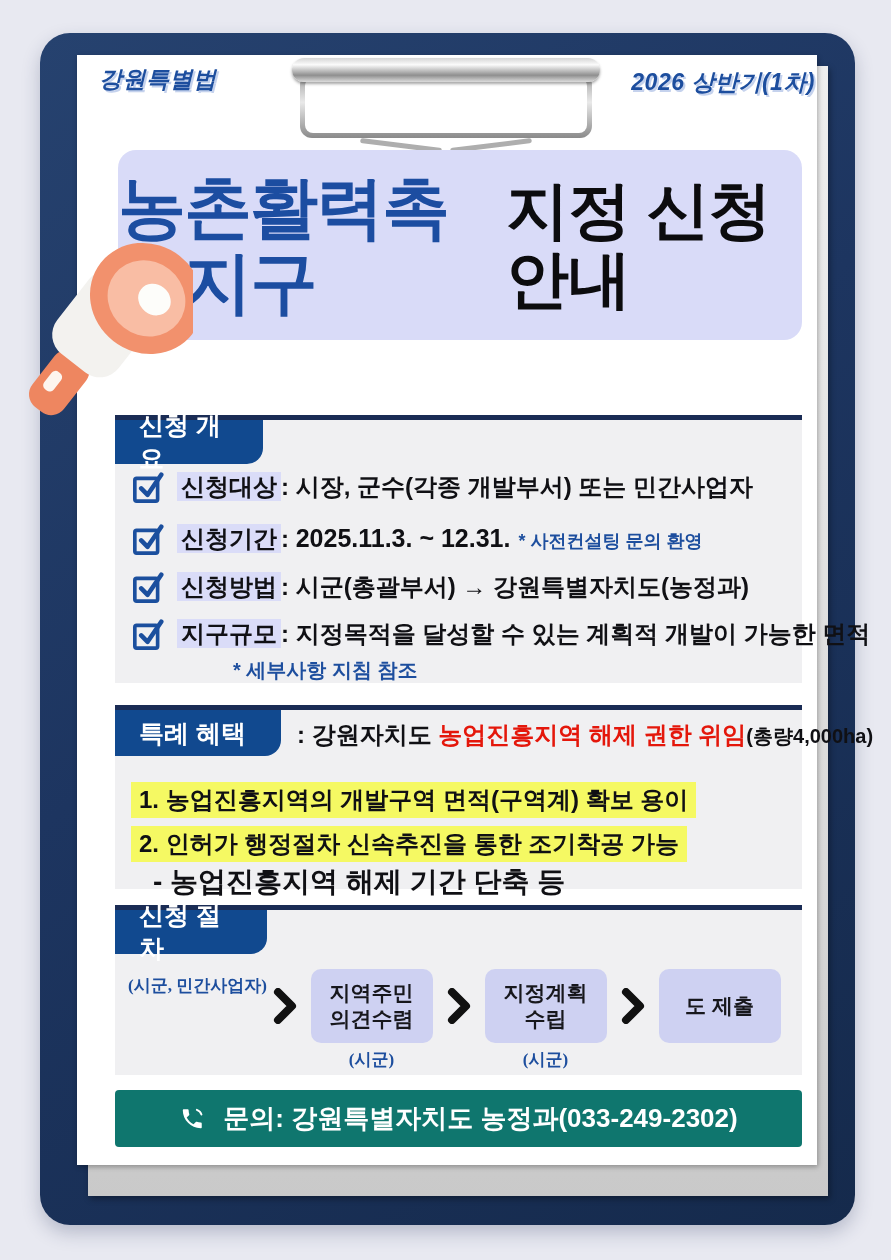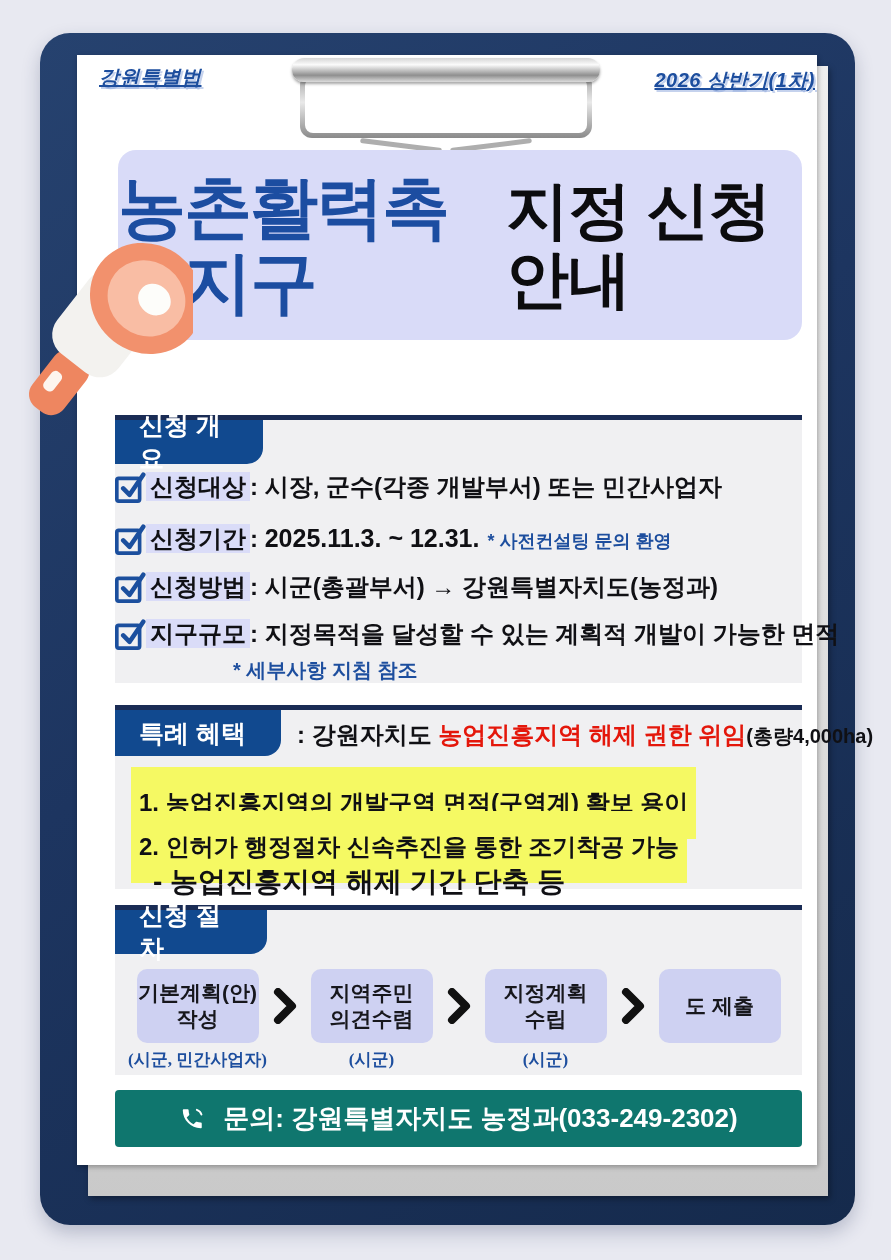--- a/index.html
+++ b/index.html
@@ -22,22 +22,22 @@
     box-shadow:2px 3px 6px rgba(0,0,0,.35);
   }
   .paper {
     position:absolute; left:77px; top:55px; width:740px; height:1110px;
     background:#ffffff;
     box-shadow:1px 2px 5px rgba(0,0,0,.3);
   }
 
   
   .badge {
-    position:absolute; font-size:20px; font-weight:800; font-style:italic;
-    color:#1d4e9e; text-decoration:underline; letter-spacing:.5px;
+    position:absolute; font-size:23px; font-weight:800; font-style:italic;
+    color:#1d4e9e; letter-spacing:.5px;
     text-shadow:2px 2px 0 rgba(140,165,220,.5);
   }
   .badge-left  { left:22px; top:9px; }
   .badge-right { right:2px; top:12px; }
 
   
   .clip { position:absolute; left:215px; top:3px; width:308px; height:84px; }
   .clip-bar {
     position:absolute; top:0; left:0; right:0; height:24px; border-radius:12px;
     background:linear-gradient(180deg,#d6d6d6 0%,#fbfbfb 28%,#8f8f8f 72%,#dcdcdc 100%);
@@ -81,21 +81,21 @@
   .section-tab {
     position:absolute; left:0; top:5px; background:#11498f; color:#fff;
     font-size:25px; font-weight:800; display:flex; align-items:center;
     padding:0 24px; border-radius:0 0 16px 0;
   }
 
   .sec-overview  { top:360px; height:268px; }
   .sec-overview .section-tab { height:44px; width:148px; }
 
   .check-row {
-    position:absolute; left:0; display:flex; align-items:center; 
+    position:absolute; left:18px; display:flex; align-items:center; gap:13px;
     font-size:24px; font-weight:800; color:#101014; white-space:nowrap;text-align:center;
   }
   .check-row .cb { width:31px; height:31px; flex:none; }
   .check-row .lbl { background:#dadcf8; padding:1px 4px; }
   .check-row .val { font-weight:900; font-size:25px; }
   .check-row .note { color:#1d4e9e; font-size:18px; font-weight:800; margin-left:8px; }
   .row-1 { top:56px; }
   .row-2 { top:108px; }
   .row-3 { top:156px; }
   .row-4 { top:203px; }
@@ -107,21 +107,21 @@
   .sec-special { top:650px; height:184px; }
   .sec-special .section-tab { height:46px; width:166px; }
   .special-desc {
     position:absolute; left:182px; top:14px; font-size:24px; font-weight:800;
     color:#101014; white-space:nowrap;
   }
   .special-desc .red { color:#e4170b; }
   .special-desc .small { font-size:20px; }
   .sp-point {
     position:absolute; left:16px; font-size:24px; font-weight:800; color:#101014;
-    background:#f5f963; padding:20px 8px; white-space:nowrap;
+    background:#f5f963; padding:2px 8px; white-space:nowrap;margin-top:15px;
   }
   .sp-point-1 { top:62px; }
   .sp-point-2 { top:106px; }
   .sp-sub { position:absolute; left:38px; top:146px; font-size:28px; font-weight:800; color:#101014;margin-top:12px; }
 
   .sec-procedure { top:850px; height:170px; }
   .sec-procedure .section-tab { height:44px; width:152px; }
   .flow {
     position:absolute; left:0; top:64px; width:100%;
     display:flex; align-items:flex-start; justify-content:center; gap:8px;
@@ -227,22 +227,20 @@
     <div class="sp-point sp-point-2">2. 인허가 행정절차 신속추진을 통한 조기착공 가능</div>
     <div class="sp-sub">-  농업진흥지역 해제 기간 단축 등</div>
   </div>
 
   <div class="section sec-procedure">
     <div class="section-topline"></div>
     <div class="section-tab">신청 절차</div>
     <div class="flow">
 
       <div class="step">
-        <div class="step-box">기본계획(안)
-작성</div>
         <div class="step-caption">(시군, 민간사업자)</div>
       </div>
       <div class="flow-arrow">
         <svg width="24" height="36" viewBox="0 0 24 36">
             <path d="M5 4 L19 18 L5 32" fill="none" stroke="#111" stroke-width="8" stroke-linecap="round" stroke-linejoin="round"></path>
           </svg>
       </div>
 
       <div class="step">
         <div class="step-box">지역주민

